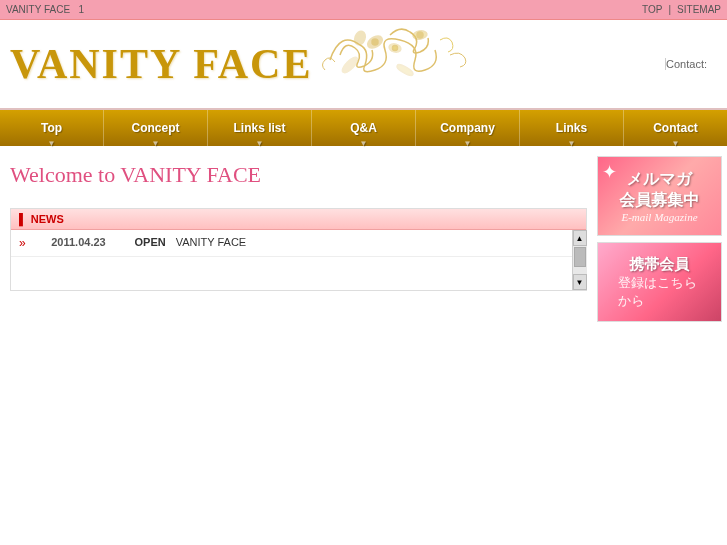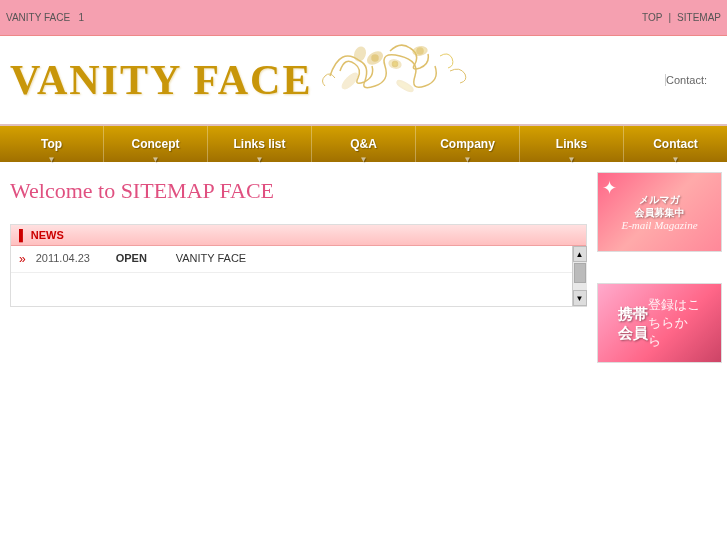--- a/index.html
+++ b/index.html
@@ -8,21 +8,21 @@
       background: #fff;
       width: 727px;
       min-height: 545px;
       overflow-x: hidden;
       font-size: 12px;
     }
 
     
     #top-bar {
       background: #f5a0b0;
-      height: 36px;
+      height: 20px;
       display: flex;
       align-items: center;
       justify-content: space-between;
       padding: 0 6px;
       border-bottom: 1px solid #e88;
     }
     #top-bar-left {
       font-size: 10px;
       color: #555;
     }
@@ -138,20 +138,21 @@
       color: #e05080;
       font-family: Georgia, serif;
       margin-bottom: 20px;
       padding-top: 6px;
     }
 
     
     #news-section {
       border: 1px solid #ddd;
       margin-top: 10px;
+      text-align: right;
     }
     #news-header {
       background: linear-gradient(to bottom, #ffe0e0, #ffc0c0);
       padding: 4px 8px;
       font-size: 11px;
       font-weight: bold;
       color: #c00;
       border-bottom: 1px solid #f0a0a0;
       display: flex;
       align-items: center;
@@ -174,20 +175,21 @@
       font-size: 11px;
       gap: 10px;
     }
     .news-arrow {
       color: #c00;
       font-size: 12px;
     }
     .news-date {
       color: #555;
       min-width: 70px;
+      font-weight: bold;
     }
     .news-category {
       font-weight: bold;
       color: #333;
       min-width: 50px;
     }
     .news-title {
       color: #333;
     }
     #news-scrollbar {
@@ -256,42 +258,41 @@
       padding: 4px;
     }
     #banner-melmaga .star {
       color: #fff;
       font-size: 18px;
       position: absolute;
       top: 4px;
       left: 4px;
     }
     #banner-melmaga .banner-text-jp {
-      font-size: 10px;
+      font-size: 16px;
       color: #fff;
       font-weight: bold;
       text-align: left;
       text-shadow: 1px 1px 2px rgba(0,0,0,0.4);
       line-height: 1.3;
     }
     #banner-melmaga .banner-text-en {
       font-size: 11px;
       color: rgba(255,255,255,0.9);
       text-align: center;
       font-style: italic;
       font-family: Liberation Serif, serif;
     }
     #banner-keitai {
       background: linear-gradient(135deg, #ffaacc 0%, #ff6688 60%, #cc4466 100%);
       display: flex;
-      flex-direction: row;
+      flex-direction: column;
       align-items: center;
       justify-content: center;
       padding: 20px;
-      margin-top: 25px;
     }
     #banner-keitai .banner-text-jp {
       font-size: 15px;
       color: #fff;
       font-weight: bold;
       text-align: center;
       text-shadow: 1px 1px 2px rgba(0,0,0,0.4);
       line-height: 1.3;
     }
     #banner-keitai .banner-text-small {
@@ -358,21 +359,21 @@
   <div class="nav-item">Links list</div>
   <div class="nav-item">Q&amp;A</div>
   <div class="nav-item">Company</div>
   <div class="nav-item">Links</div>
   <div class="nav-item" style="border-right:none;text-align:center;">Contact</div>
 </div>
 
 <div id="main">
   <div id="content">
 
-    <div id="welcome-text">Welcome to SITEMAP FACE</div>
+    <div id="welcome-text">Welcome to VANITY FACE</div>
 
     <div id="news-section">
       <div id="news-header">
         <span>NEWS</span>
       </div>
       <div id="news-list" style="position:relative; min-height:60px;">
         <div class="news-item">
           <span class="news-arrow">»</span>
           <span class="news-date">2011.04.23</span>
           <span class="news-category">OPEN</span>

